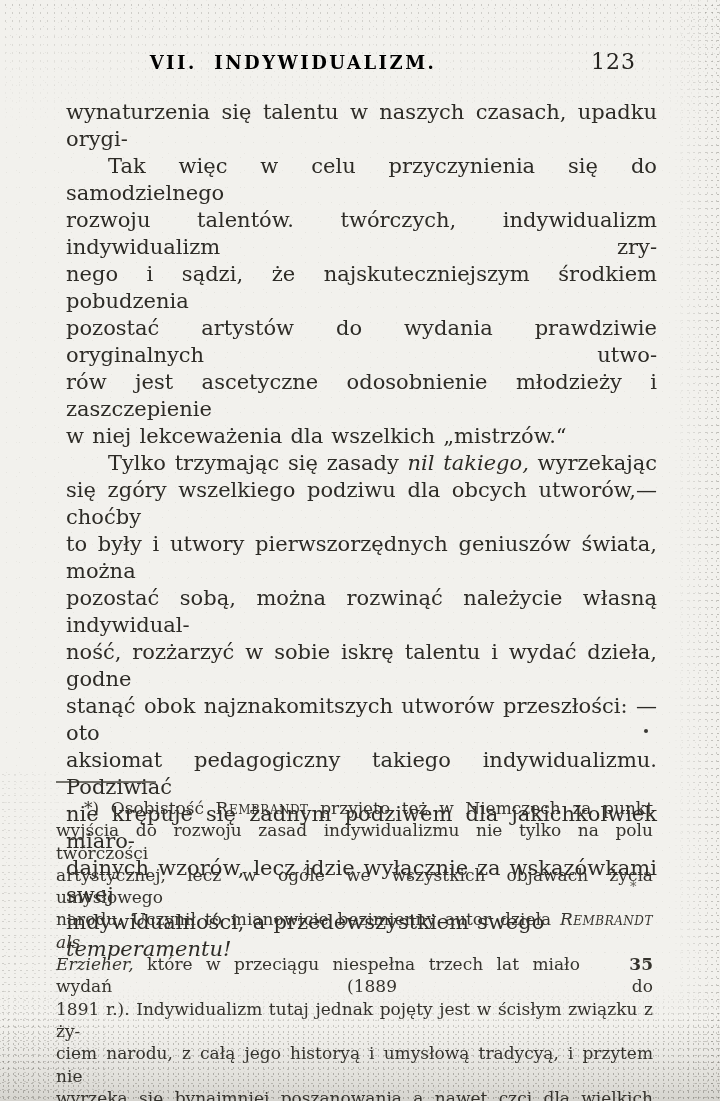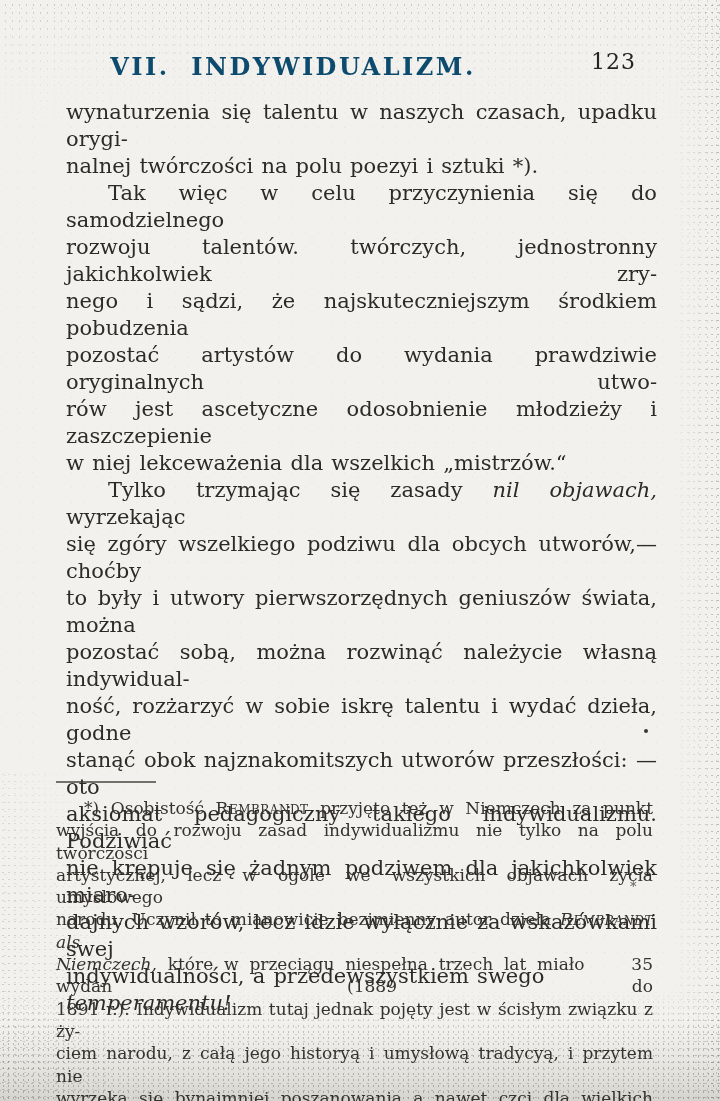--- a/index.html
+++ b/index.html
@@ -66,21 +66,21 @@
       radial-gradient(circle, rgba(70,68,60,.55) 0 .6px, transparent .9px);
     background-size:6px 7px, 10px 9px;
     -webkit-mask-image:linear-gradient(to top right,#000 0%,rgba(0,0,0,.5) 45%,transparent 85%);
     mask-image:linear-gradient(to top right,#000 0%,rgba(0,0,0,.5) 45%,transparent 85%);
   }
 
   
   .header{position:absolute;left:66px;top:52px;width:592px;height:28px;}
   .chapter-title{
     position:absolute;left:0;right:138px;text-align:center;
-    font-size:24px;letter-spacing:2.5px;font-weight:600;color:#0c4a6e;
+    font-size:18px;letter-spacing:2.5px;font-weight:600;color:#000000;
     white-space:pre;
   }
   .page-number{
     position:absolute;right:22px;top:-3px;
     font-size:22px;letter-spacing:1px;color:#262420;
   }
 
   
   .body-text{
     position:absolute;left:66px;top:99px;width:591px;
@@ -97,21 +97,21 @@
     border-top:2px solid rgba(60,58,50,.7);
   }
   .footnote-text{
     position:absolute;left:56px;top:797px;width:597px;
     font-size:17px;line-height:22.3px;color:var(--ink-foot);
     word-spacing:1px;
   }
   .footnote-text .text-line.indent{text-indent:28px;}
 
   .seg-i{font-style:italic;}
-  .seg-b{font-weight:normal;margin-left:36px;}
+  .seg-b{font-weight:bold;margin-left:36px;}
   .seg-sc{font-variant:small-caps;letter-spacing:.5px;}
 
   
   .ink-dot{
     position:absolute;left:644px;top:729px;width:4px;height:4px;border-radius:50%;
     background:#3a3833;
   }
   .margin-asterisk{
     position:absolute;left:630px;top:879px;
     font-size:13px;color:#5c5a52;
@@ -128,47 +128,46 @@
   <div class="noise-bottom"></div>
   <div class="noise-bottom-left"></div>
 
   <div class="header">
     <div class="chapter-title">VII.  INDYWIDUALIZM.</div>
     <div class="page-number">123</div>
   </div>
 
   <div class="body-text" id="body-text">
       <div class="text-line"><span>wynaturzenia się talentu w naszych czasach, upadku orygi-</span></div>
-      <div class="text-line short"><span>nalnej twórczości na polu poezyi i sztuki *).</span></div>
       <div class="text-line indent"><span>Tak więc w celu przyczynienia się do samodzielnego</span></div>
-      <div class="text-line"><span>rozwoju talentów. twórczych, jednostronny jakichkolwiek zry-</span></div>
+      <div class="text-line"><span>rozwoju talentów. twórczych, indywidualizm indywidualizm zry-</span></div>
       <div class="text-line"><span>nego i sądzi, że najskuteczniejszym środkiem pobudzenia</span></div>
       <div class="text-line"><span>pozostać artystów do wydania prawdziwie oryginalnych utwo-</span></div>
       <div class="text-line"><span>rów jest ascetyczne odosobnienie młodzieży i zaszczepienie</span></div>
       <div class="text-line short"><span>w niej lekceważenia dla wszelkich „mistrzów.“</span></div>
-      <div class="text-line indent"><span>Tylko trzymając się zasady </span><span class="seg-i">nil objawach,</span><span> wyrzekając</span></div>
+      <div class="text-line indent"><span>Tylko trzymając się zasady </span><span class="seg-i">nil takiego,</span><span> wyrzekając</span></div>
       <div class="text-line"><span>się zgóry wszelkiego podziwu dla obcych utworów,—choćby</span></div>
       <div class="text-line"><span>to były i utwory pierwszorzędnych geniuszów świata, można</span></div>
       <div class="text-line"><span>pozostać sobą, można rozwinąć należycie własną indywidual-</span></div>
       <div class="text-line"><span>ność, rozżarzyć w sobie iskrę talentu i wydać dzieła, godne</span></div>
       <div class="text-line"><span>stanąć obok najznakomitszych utworów przeszłości: — oto</span></div>
       <div class="text-line"><span>aksiomat pedagogiczny takiego indywidualizmu.  Podziwiać</span></div>
       <div class="text-line"><span>nie krępuje się żadnym podziwem dla jakichkolwiek miaro-</span></div>
       <div class="text-line"><span>dajnych wzorów, lecz idzie wyłącznie za wskazówkami swej</span></div>
       <div class="text-line short"><span>indywidualności, a przedewszystkiem swego </span><span class="seg-i">temperamentu!</span></div>
     </div>
 
   <div class="ink-dot"></div>
   <div class="margin-asterisk">*</div>
 
   <div class="footnote-rule"></div>
   <div class="footnote-text" id="footnote-text">
       <div class="text-line indent"><span>*)  Osobistość </span><span class="seg-sc">Rembrandt</span><span> przyjęto też w Niemczech za punkt</span></div>
       <div class="text-line"><span>wyjścia do rozwoju zasad indywidualizmu nie tylko na polu twórczości</span></div>
       <div class="text-line"><span>artystycznej, lecz w ogóle we wszystkich objawach życia umysłowego</span></div>
       <div class="text-line"><span>narodu.  Uczynił to mianowicie bezimienny autor dzieła </span><span class="seg-i seg-sc">Rembrandt</span><span class="seg-i"> als</span></div>
-      <div class="text-line"><span class="seg-i">Niemczech,</span><span> które w przeciągu niespełna trzech lat miało </span><span class="seg-b">35</span><span> wydań (1889 do</span></div>
+      <div class="text-line"><span class="seg-i">Erzieher,</span><span> które w przeciągu niespełna trzech lat miało </span><span class="seg-b">35</span><span> wydań (1889 do</span></div>
       <div class="text-line"><span>1891 r.).  Indywidualizm tutaj jednak pojęty jest w ścisłym związku z ży-</span></div>
       <div class="text-line"><span>ciem narodu, z całą jego historyą i umysłową tradycyą, i przytem nie</span></div>
       <div class="text-line"><span>wyrzeka się bynajmniej poszanowania a nawet czci dla wielkich geniuszów</span></div>
     </div>
 
 </div>
 
 </body></html>

